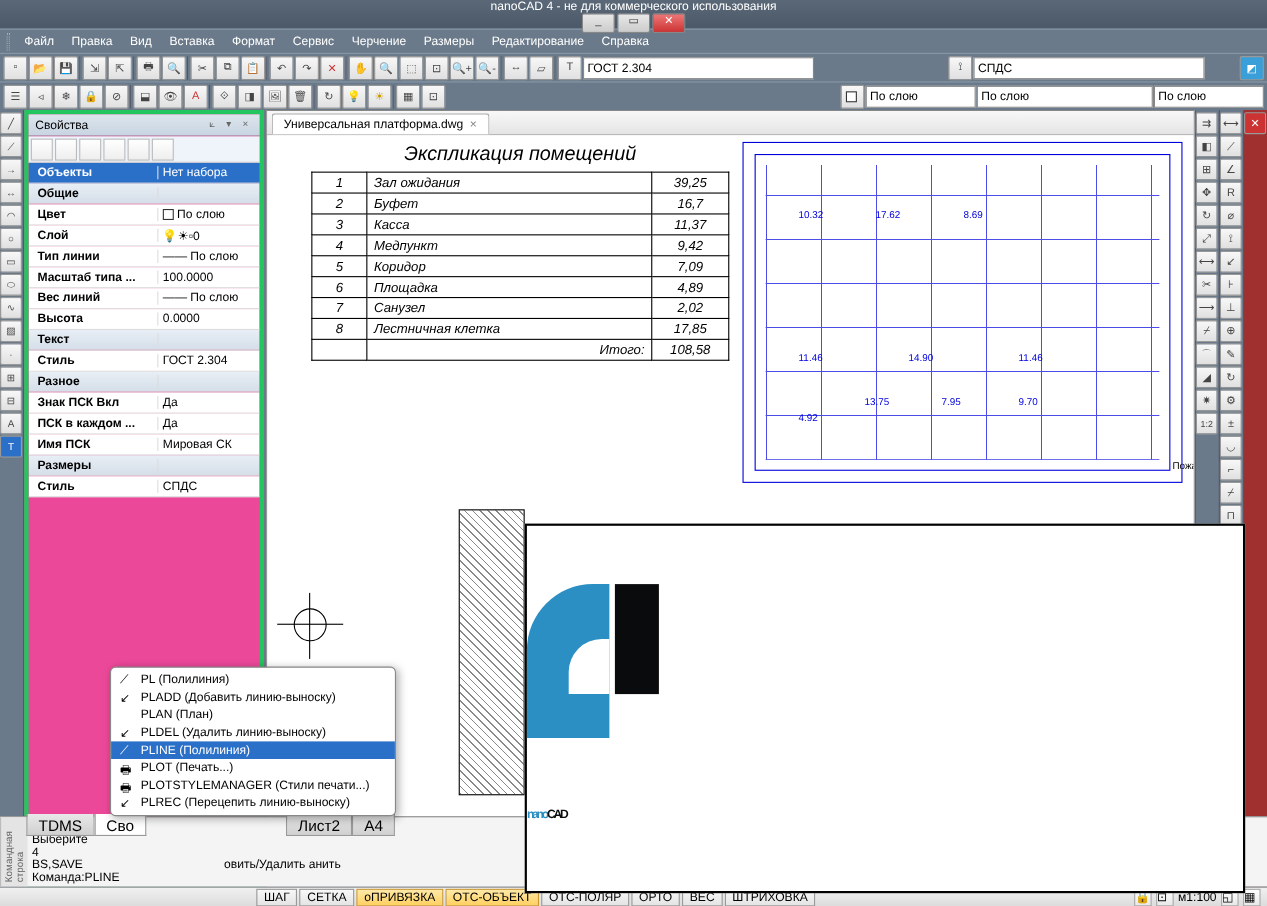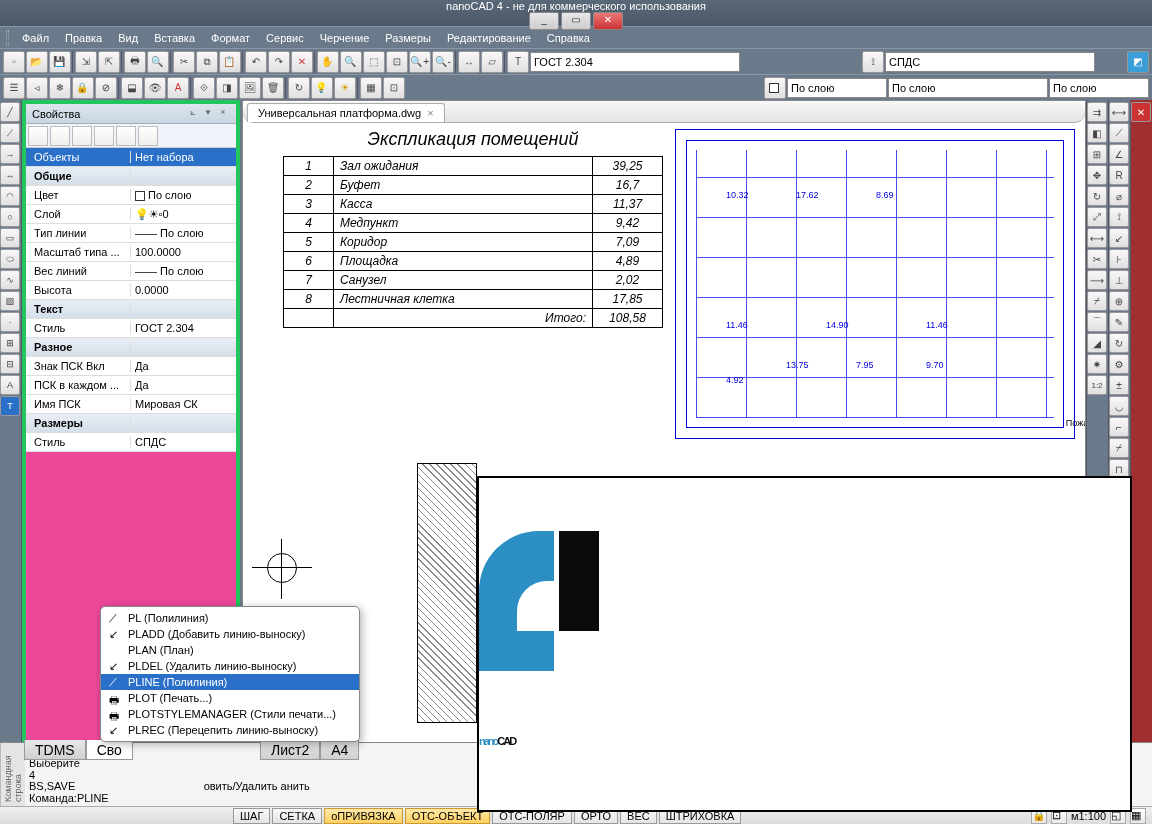--- a/index.html
+++ b/index.html
@@ -35,28 +35,28 @@
 .props { width:218px; background:#ec4899; border:4px solid #22c55e; display:flex; flex-direction:column; }
 .props-title { height:20px; background:linear-gradient(#dde5ed,#c8d5e2); padding:2px 6px; display:flex; align-items:center; border-bottom:1px solid #aab; }
 .props-title span { flex:1; }
 .props-mini { display:flex; gap:1px; }
 .props-mini .mb { width:14px; height:14px; font-size:9px; text-align:center; color:#666; }
 .props-tb { height:24px; background:#eef4fa; display:flex; align-items:center; padding:2px; gap:2px; border-bottom:1px solid #ccc; }
 .props-tb .pb { width:20px; height:20px; border:1px solid #bbb; background:linear-gradient(#fff,#eee); }
 .props-row { display:flex; border-bottom:1px solid #ddd; height:19px; align-items:center; background:#fff; }
 .props-row.header { background:linear-gradient(#e8eef5,#d5dfe9); font-weight:bold; }
 .props-row.sel { background:#2a6fc8; color:#fff; }
-.pc1 { width:105px; padding-left:8px; border-right:1px solid #ddd; overflow:hidden; white-space:nowrap; }
+.pc1 { width:118px; padding-left:8px; border-right:1px solid #ddd; overflow:hidden; white-space:nowrap;font-weight:bold; }
 .pc2 { flex:1; padding-left:4px; overflow:hidden; white-space:nowrap; }
 .props-rows { flex:1; overflow:auto; }
 .colorbox { display:inline-block; width:10px; height:10px; border:1px solid #333; background:#fff; margin-right:3px; vertical-align:middle; }
 
 
 .canvas-wrap { flex:1; display:flex; flex-direction:column; background:#fff; margin-left:2px; border:1px solid #888; position:relative;}
-.doc-tabs { height:22px; background:linear-gradient(#f8f8f8,#e4e4e4); display:flex; align-items:end; padding:2px 4px 0; border-bottom:1px solid #aaa;border-radius:10px; }
+.doc-tabs { height:22px; background:linear-gradient(#f8f8f8,#e4e4e4); display:flex; align-items:end; padding:2px 4px 0; border-bottom:1px solid #aaa; }
 .doc-tab { padding:3px 10px; background:#fff; border:1px solid #aaa; border-bottom:none; border-radius:3px 3px 0 0; display:flex; align-items:center; gap:6px; }
 .doc-tab .x { color:#888; }
 .canvas { flex:1; background:#fff; position:relative; overflow:hidden; }
 
 
 .sched { position:absolute; left:40px; top:6px; width:380px; font-family:'Times New Roman',serif; font-style:italic; }
 .sched-title { text-align:center; font-size:18px; margin-bottom:6px; }
 .sched table { width:100%; border-collapse:collapse; }
 .sched th,.sched td { border:1px solid #000; padding:2px 6px; font-size:12px; }
 .sched th { font-weight:normal; }

